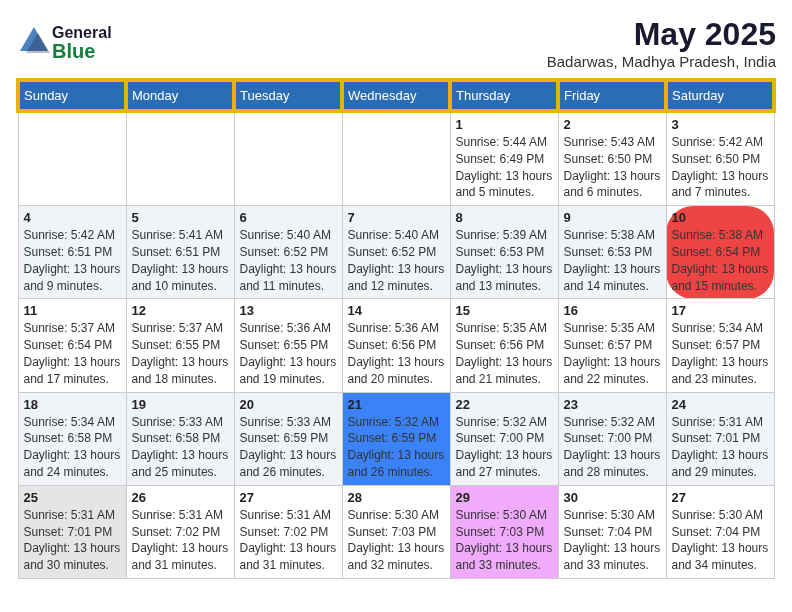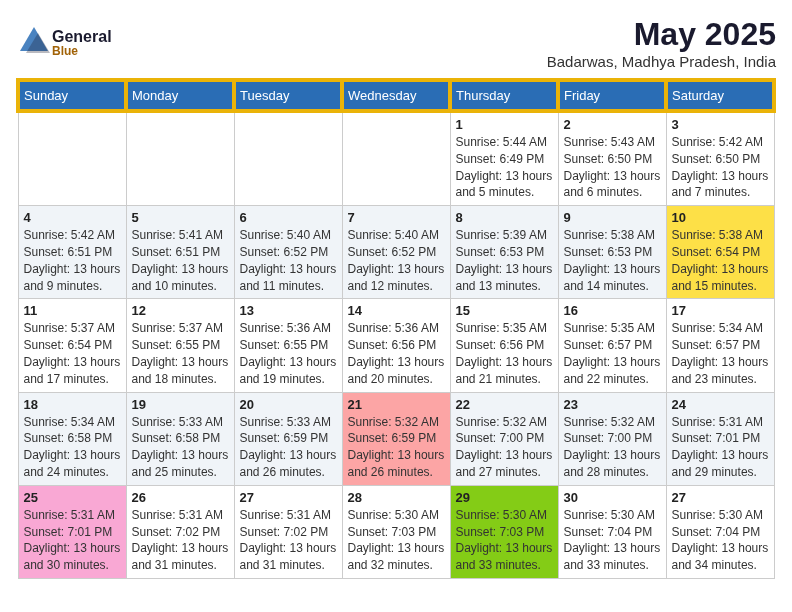--- a/index.html
+++ b/index.html
@@ -83,23 +83,23 @@
       flex-direction: column;
       line-height: 1;
     }
     .logo-general-text {
       font-size: 16px;
       font-weight: bold;
       color: #1a1a2e;
       letter-spacing: 0;
     }
     .logo-blue-text {
-      font-size: 12px;
+      font-size: 20px;
       font-weight: bold;
-      color: #a16207;
+      color: #15803d;
       letter-spacing: 0;
     }
   </style>
 </head>
 <body>
 
 <div class="header">
   <div class="logo-wrapper">
     <div>
       <svg width="36" height="36" viewBox="0 0 36 36">
@@ -195,21 +195,21 @@
 Daylight: 13 hours
 and 13 minutes.</div>
         </td>
         <td style="background: rgb(240, 244, 248);">
           <span class="day-num">9</span>
           <div class="day-info" style="white-space: pre-line;">Sunrise: 5:38 AM
 Sunset: 6:53 PM
 Daylight: 13 hours
 and 14 minutes.</div>
         </td>
-        <td style="background: #fde047;">
+        <td style="background: #ef4444; border-radius: 27px;">
           <span class="day-num">10</span>
           <div class="day-info" style="white-space: pre-line;">Sunrise: 5:38 AM
 Sunset: 6:54 PM
 Daylight: 13 hours
 and 15 minutes.</div>
         </td>
       </tr>
       <tr>
         <td style="background: rgb(255, 255, 255);">
           <span class="day-num">11</span>
@@ -276,21 +276,21 @@
 Daylight: 13 hours
 and 25 minutes.</div>
         </td>
         <td style="background: rgb(240, 244, 248);">
           <span class="day-num">20</span>
           <div class="day-info" style="white-space: pre-line;">Sunrise: 5:33 AM
 Sunset: 6:59 PM
 Daylight: 13 hours
 and 26 minutes.</div>
         </td>
-        <td style="background: #fca5a5;">
+        <td style="background: #3b82f6;">
           <span class="day-num">21</span>
           <div class="day-info" style="white-space: pre-line;">Sunrise: 5:32 AM
 Sunset: 6:59 PM
 Daylight: 13 hours
 and 26 minutes.</div>
         </td>
         <td style="background: rgb(240, 244, 248);">
           <span class="day-num">22</span>
           <div class="day-info" style="white-space: pre-line;">Sunrise: 5:32 AM
 Sunset: 7:00 PM
@@ -306,21 +306,21 @@
         </td>
         <td style="background: rgb(240, 244, 248);">
           <span class="day-num">24</span>
           <div class="day-info" style="white-space: pre-line;">Sunrise: 5:31 AM
 Sunset: 7:01 PM
 Daylight: 13 hours
 and 29 minutes.</div>
         </td>
       </tr>
       <tr>
-        <td style="background: #f9a8d4;">
+        <td style="background: #e5e5e5;">
           <span class="day-num">25</span>
           <div class="day-info" style="white-space: pre-line;">Sunrise: 5:31 AM
 Sunset: 7:01 PM
 Daylight: 13 hours
 and 30 minutes.</div>
         </td>
         <td style="background: rgb(255, 255, 255);">
           <span class="day-num">26</span>
           <div class="day-info" style="white-space: pre-line;">Sunrise: 5:31 AM
 Sunset: 7:02 PM
@@ -334,21 +334,21 @@
 Daylight: 13 hours
 and 31 minutes.</div>
         </td>
         <td style="background: rgb(255, 255, 255);">
           <span class="day-num">28</span>
           <div class="day-info" style="white-space: pre-line;">Sunrise: 5:30 AM
 Sunset: 7:03 PM
 Daylight: 13 hours
 and 32 minutes.</div>
         </td>
-        <td style="background: #84cc16;">
+        <td style="background: #f0abfc;">
           <span class="day-num">29</span>
           <div class="day-info" style="white-space: pre-line;">Sunrise: 5:30 AM
 Sunset: 7:03 PM
 Daylight: 13 hours
 and 33 minutes.</div>
         </td>
         <td style="background: rgb(255, 255, 255);">
           <span class="day-num">30</span>
           <div class="day-info" style="white-space: pre-line;">Sunrise: 5:30 AM
 Sunset: 7:04 PM

